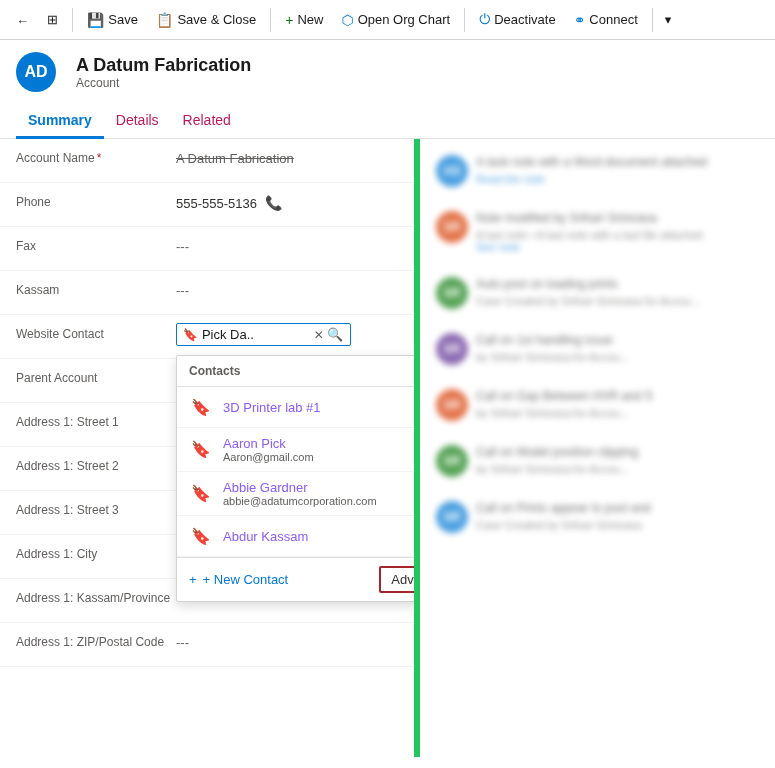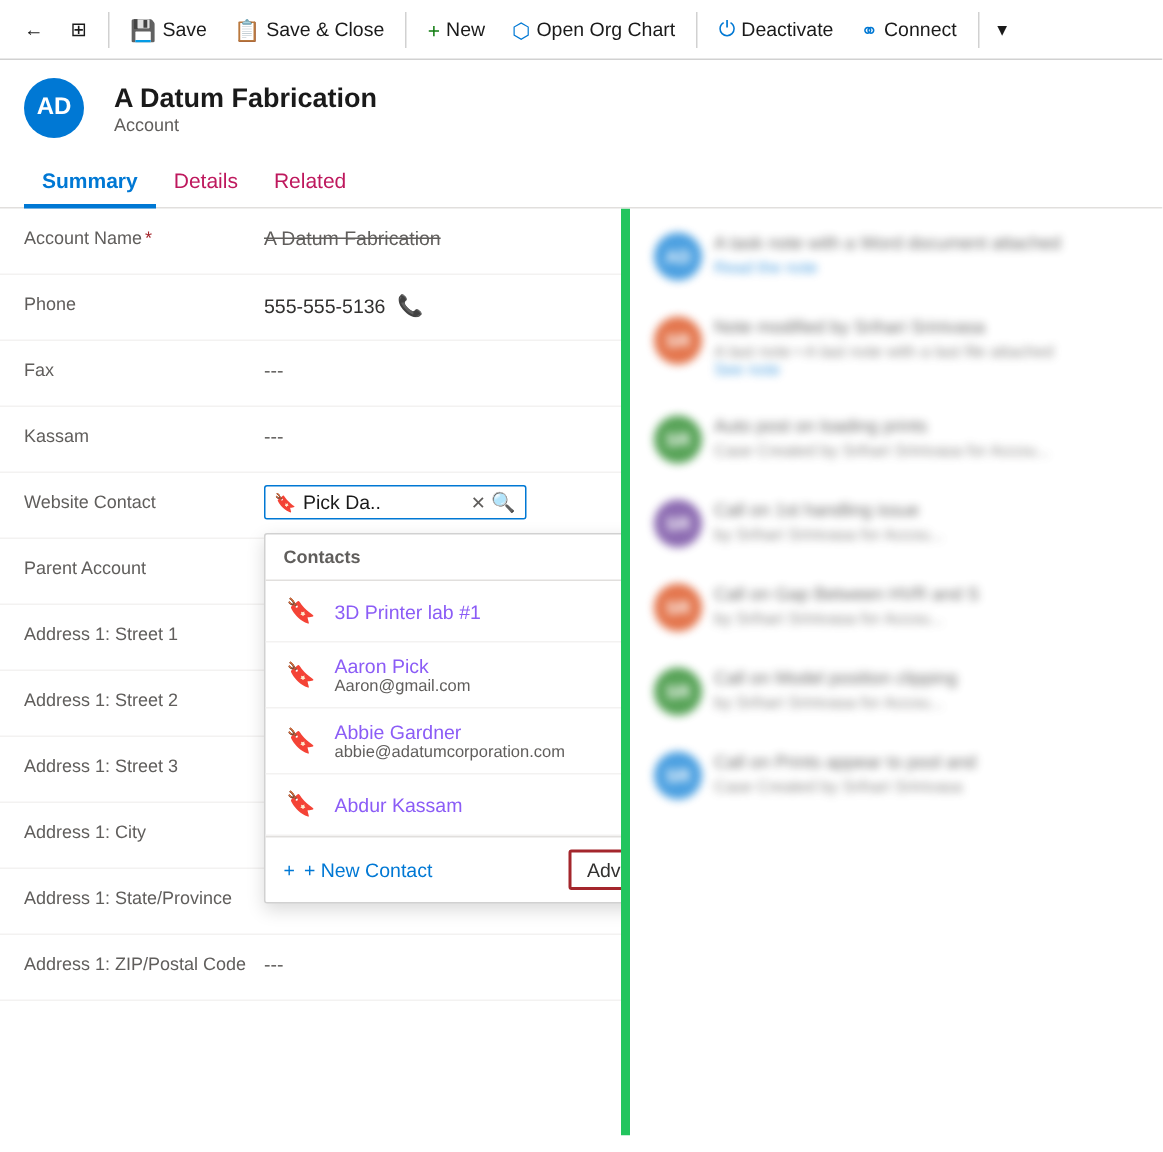--- a/index.html
+++ b/index.html
@@ -292,21 +292,21 @@
       <div class="field-label">Address 1: Street 3</div>
       <div class="field-value"></div>
     </div>
 
     <div class="field-row">
       <div class="field-label">Address 1: City</div>
       <div class="field-value"></div>
     </div>
 
     <div class="field-row">
-      <div class="field-label">Address 1: State/Province</div>
+      <div class="field-label">Address 1: Kassam/Province</div>
       <div class="field-value"></div>
     </div>
 
     <div class="field-row">
       <div class="field-label">Address 1: ZIP/Postal Code</div>
       <div class="field-value muted">---</div>
     </div>
 
   </div>
 

